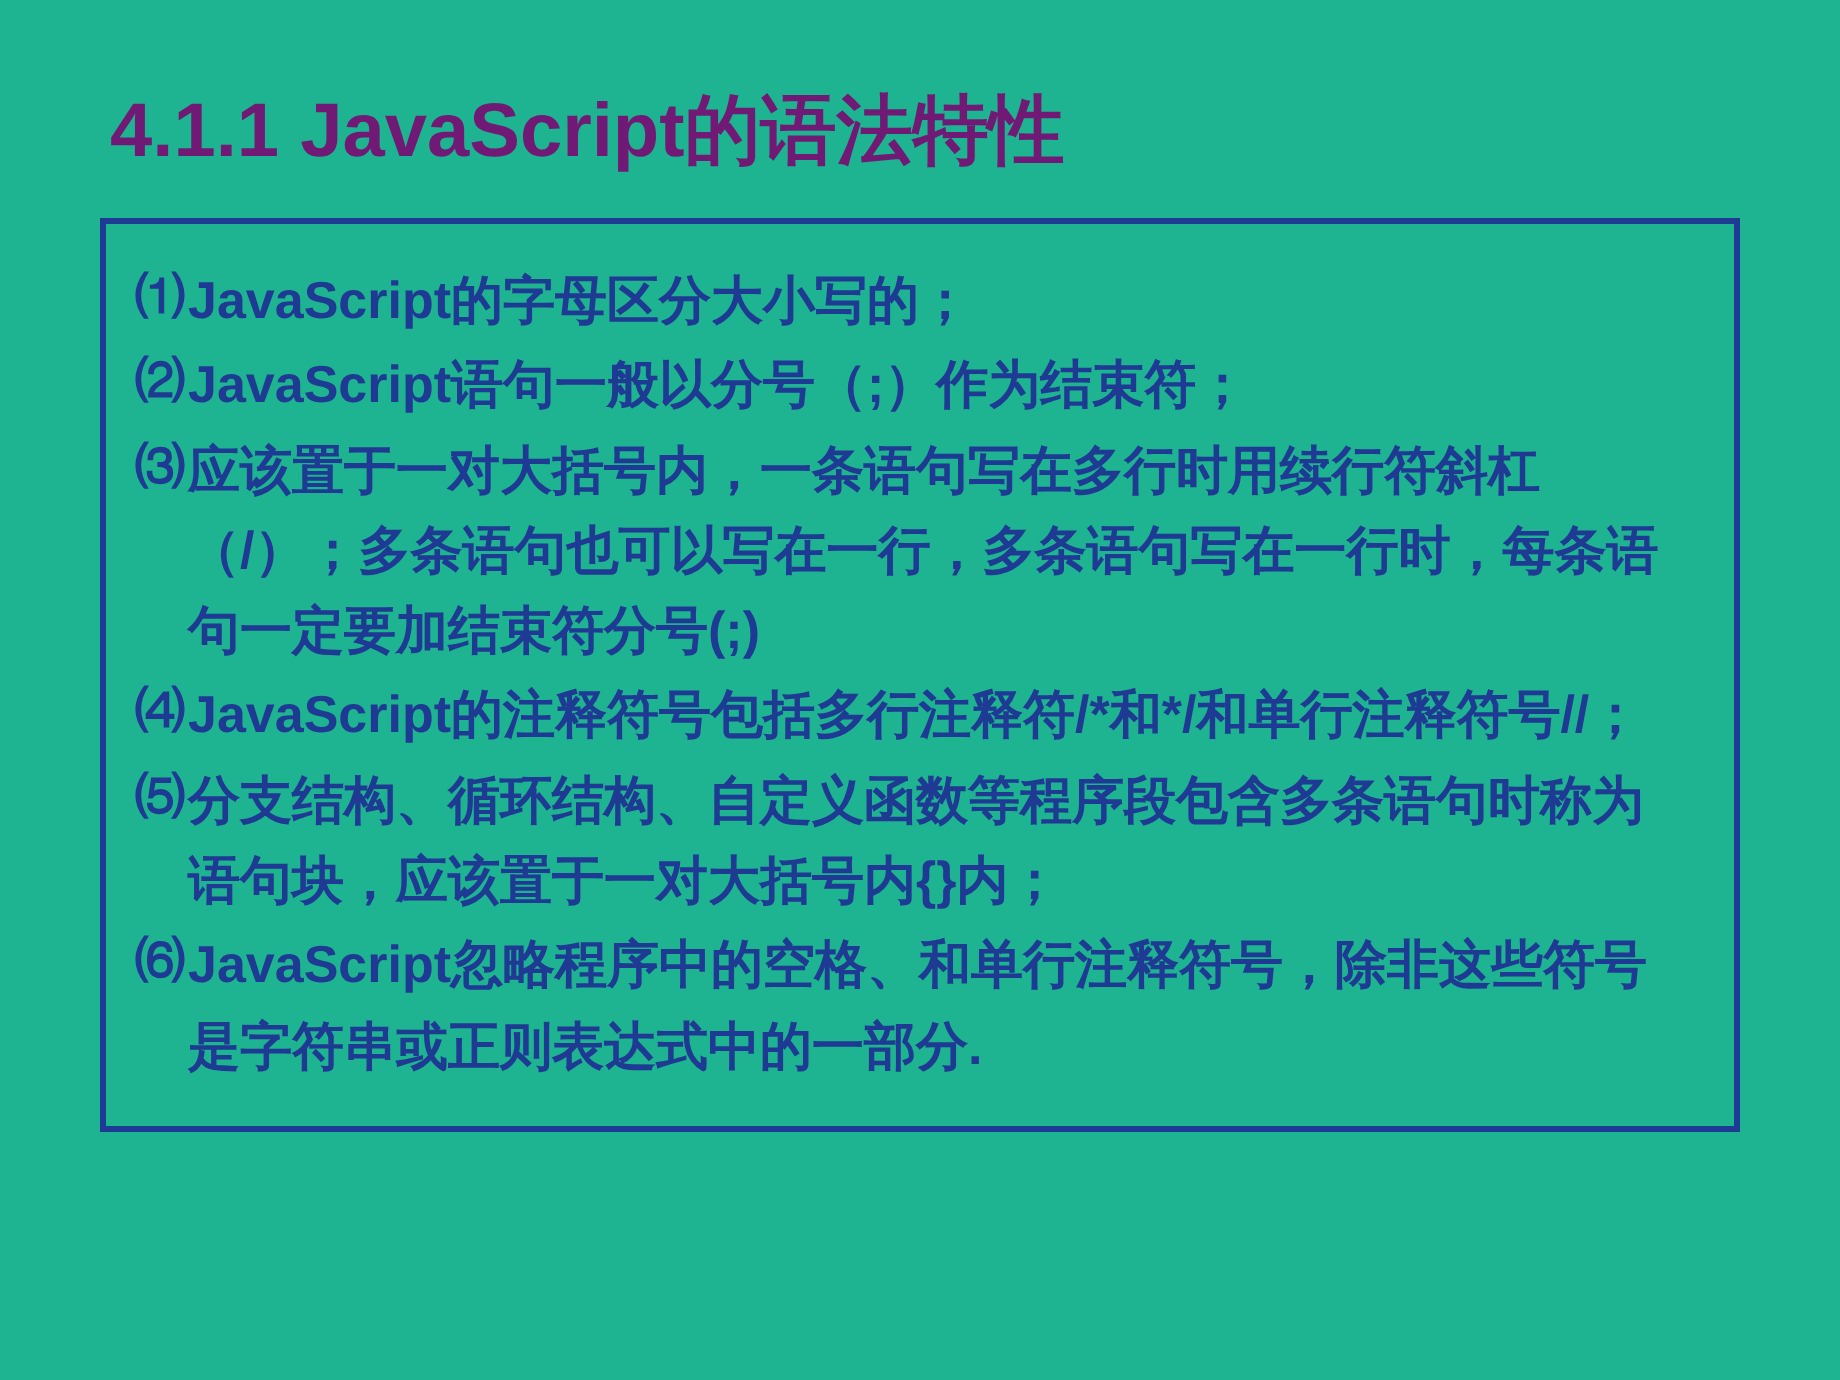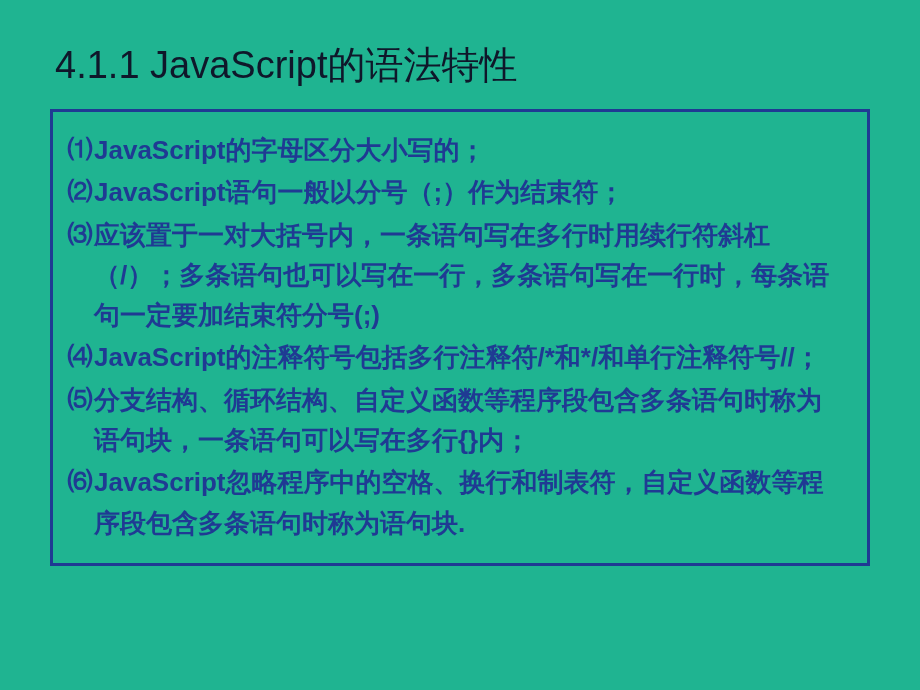--- a/index.html
+++ b/index.html
@@ -13,23 +13,23 @@
       background: #1fb491;
       font-family: "Microsoft YaHei", "SimHei", Arial, sans-serif;
       overflow: hidden;
     }
     .slide {
       width: 100%;
       height: 100%;
       padding: 40px 50px;
     }
     .title {
-      color: #0f172a;
+      color: #701a75;
       font-size: 38px;
-      font-weight: normal;
+      font-weight: bold;
       margin-bottom: 18px;
       padding-left: 5px;
     }
     .content-box {
       border: 3px solid #1f3a93;
       padding: 18px 20px 18px 15px;
     }
     .item {
       color: #1f3a93;
       font-size: 26px;
@@ -65,20 +65,20 @@
     <div class="item">
       <span class="marker">⑶</span>
       <span class="item-text">应该置于一对大括号内，一条语句写在多行时用续行符斜杠（/）；多条语句也可以写在一行，多条语句写在一行时，每条语句一定要加结束符分号(;)</span>
     </div>
     <div class="item">
       <span class="marker">⑷</span>
       <span class="item-text">JavaScript的注释符号包括多行注释符/*和*/和单行注释符号//；</span>
     </div>
     <div class="item">
       <span class="marker">⑸</span>
-      <span class="item-text">分支结构、循环结构、自定义函数等程序段包含多条语句时称为语句块，一条语句可以写在多行{}内；</span>
+      <span class="item-text">分支结构、循环结构、自定义函数等程序段包含多条语句时称为语句块，应该置于一对大括号内{}内；</span>
     </div>
     <div class="item">
       <span class="marker">⑹</span>
-      <span class="item-text">JavaScript忽略程序中的空格、换行和制表符，自定义函数等程序段包含多条语句时称为语句块.</span>
+      <span class="item-text">JavaScript忽略程序中的空格、和单行注释符号，除非这些符号是字符串或正则表达式中的一部分.</span>
     </div>
   </div>
 </div>
 
 </body></html>

